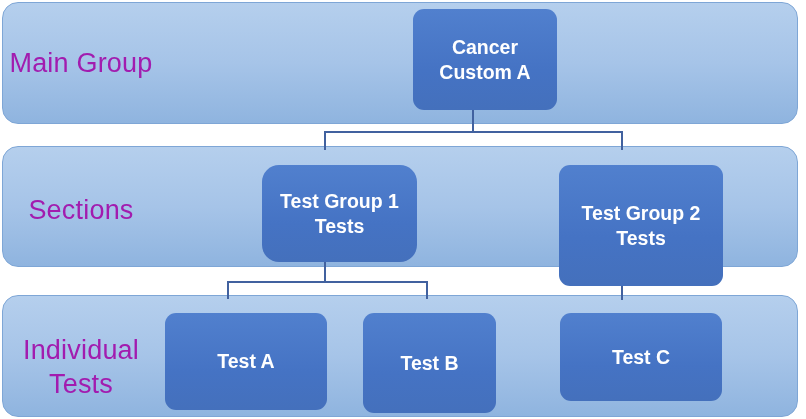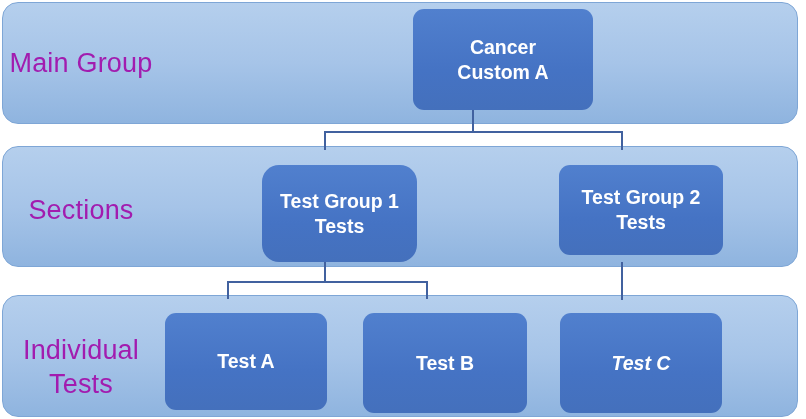--- a/index.html
+++ b/index.html
@@ -52,26 +52,26 @@
     color: #ffffff;
     font-weight: bold;
     font-size: 19.5px;
     line-height: 25px;
     display: flex;
     flex-direction: column;
     align-items: center;
     justify-content: center;
     text-align: center;
   }
-  .node-root { left: 413px; top: 9px;   width: 180px; height: 101px; }
+  .node-root { left: 413px; top: 9px;   width: 144px; height: 101px; }
   .node-tg1  { left: 262px; top: 165px; width: 155px; height: 97px; border-radius: 17px; }
-  .node-tg2  { left: 559px; top: 165px; width: 164px; height: 90px; }
+  .node-tg2  { left: 559px; top: 165px; width: 164px; height: 121px; }
   .node-ta   { left: 165px; top: 313px; width: 162px; height: 97px; }
-  .node-tb   { left: 363px; top: 313px; width: 164px; height: 100px; }
-  .node-tc   { left: 560px; top: 313px; width: 162px; height: 100px; font-style: italic; }
+  .node-tb   { left: 363px; top: 313px; width: 133px; height: 100px; }
+  .node-tc   { left: 560px; top: 313px; width: 162px; height: 88px; }
 
   .conn {
     position: absolute;
     background: #41619f;
   }
   
   .c1-stem { left: 472px; top: 110px; width: 2px;  height: 22px; }
   .c1-h    { left: 324px; top: 131px; width: 299px; height: 2px; }
   .c1-dl   { left: 324px; top: 131px; width: 2px;  height: 19px; }
   .c1-dr   { left: 621px; top: 131px; width: 2px;  height: 19px; }

